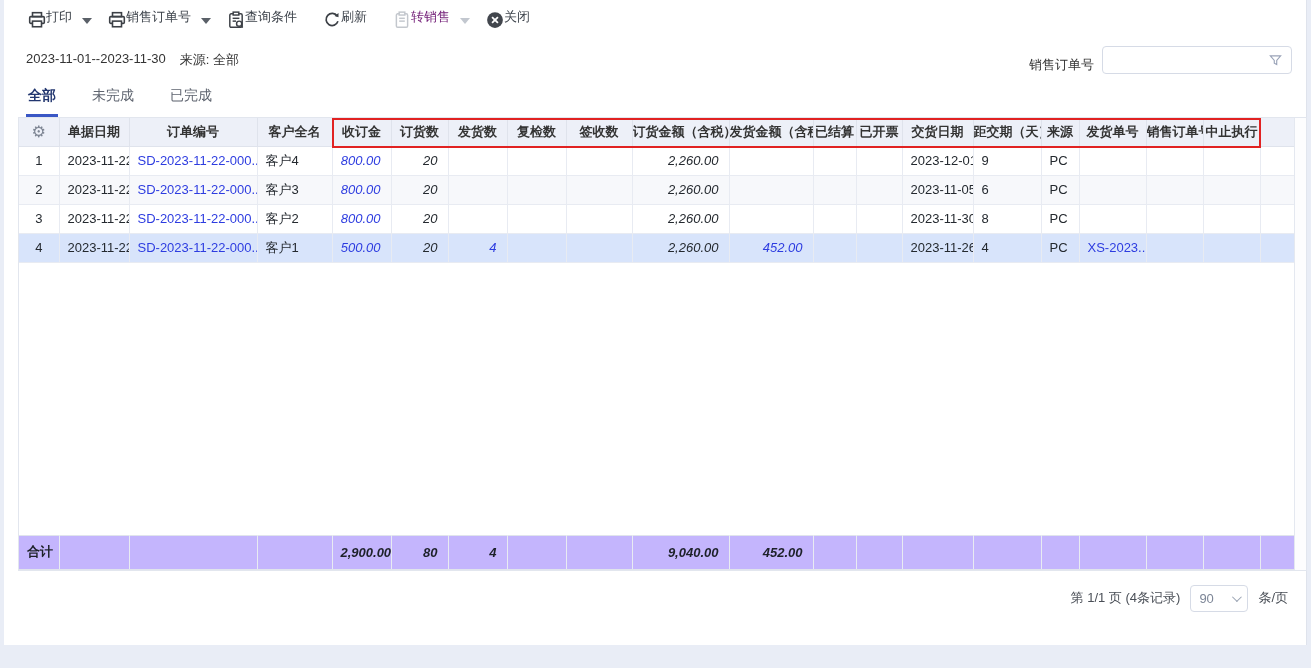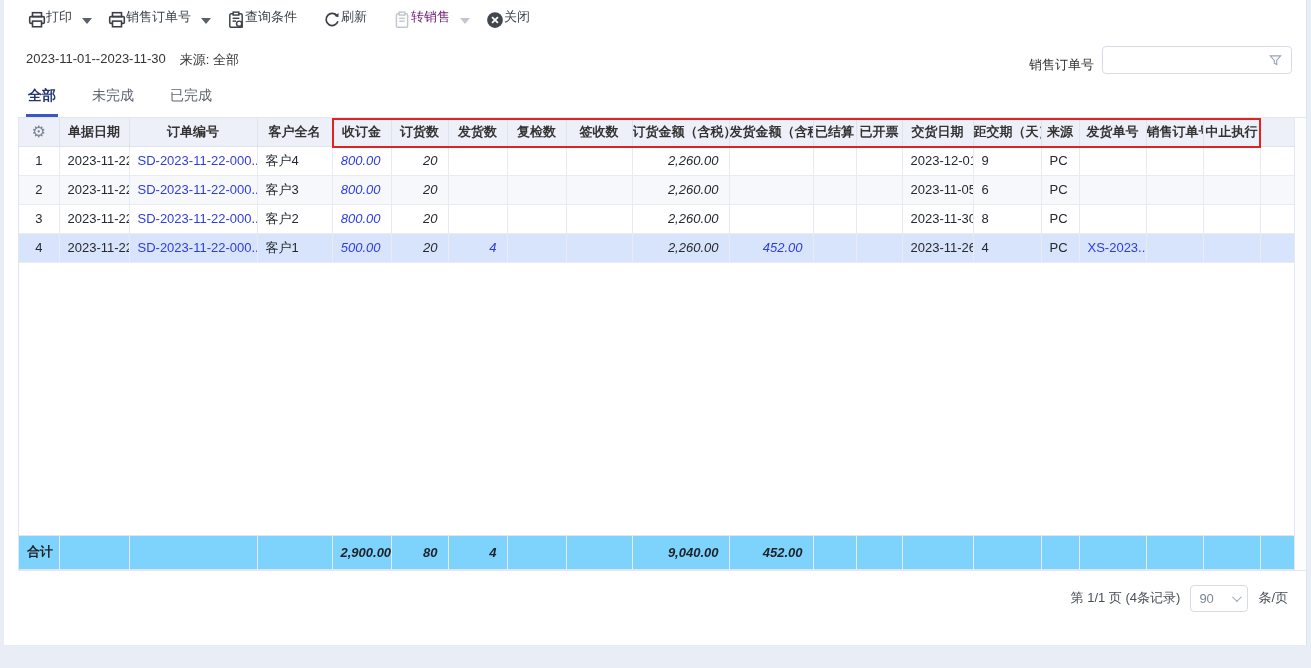--- a/index.html
+++ b/index.html
@@ -75,21 +75,21 @@
     padding:0 8px; white-space:nowrap; overflow:hidden; color:#24292f;
   }
   tbody tr:nth-child(even) { background:#f7f8fb; }
   tbody tr.selected { background:#d8e4fb !important; }
   td.ctr { text-align:center; }
   td.num { text-align:right; padding-right:10px;font-style:italic; }
   td.link, .link { color:#2d3ce0; cursor:pointer; }
   .gear-glyph { font-size:16px; color:#7e8694; cursor:pointer; font-weight:400; }
   .grid-empty { height:272px; background:#fff; }
   .total-table td {
-    background:#7dd3fc; height:34px; border-top:1px solid #e0e4ec;
+    background:#c4b5fd; height:34px; border-top:1px solid #e0e4ec;
     border-bottom:1px solid #e0e4ec;
   }
   .bold { font-weight:bold; color:#1d2129; }
   .vscroll {
     position:absolute; top:0; right:0; bottom:0; width:12px;
     background:#fdfdfe; border-left:1px solid #e4e8f0;
   }
   .red-box {
     position:absolute; left:313px; top:0; width:929px; height:30px;
     border:2px solid #e12222; pointer-events:none; z-index:5;

